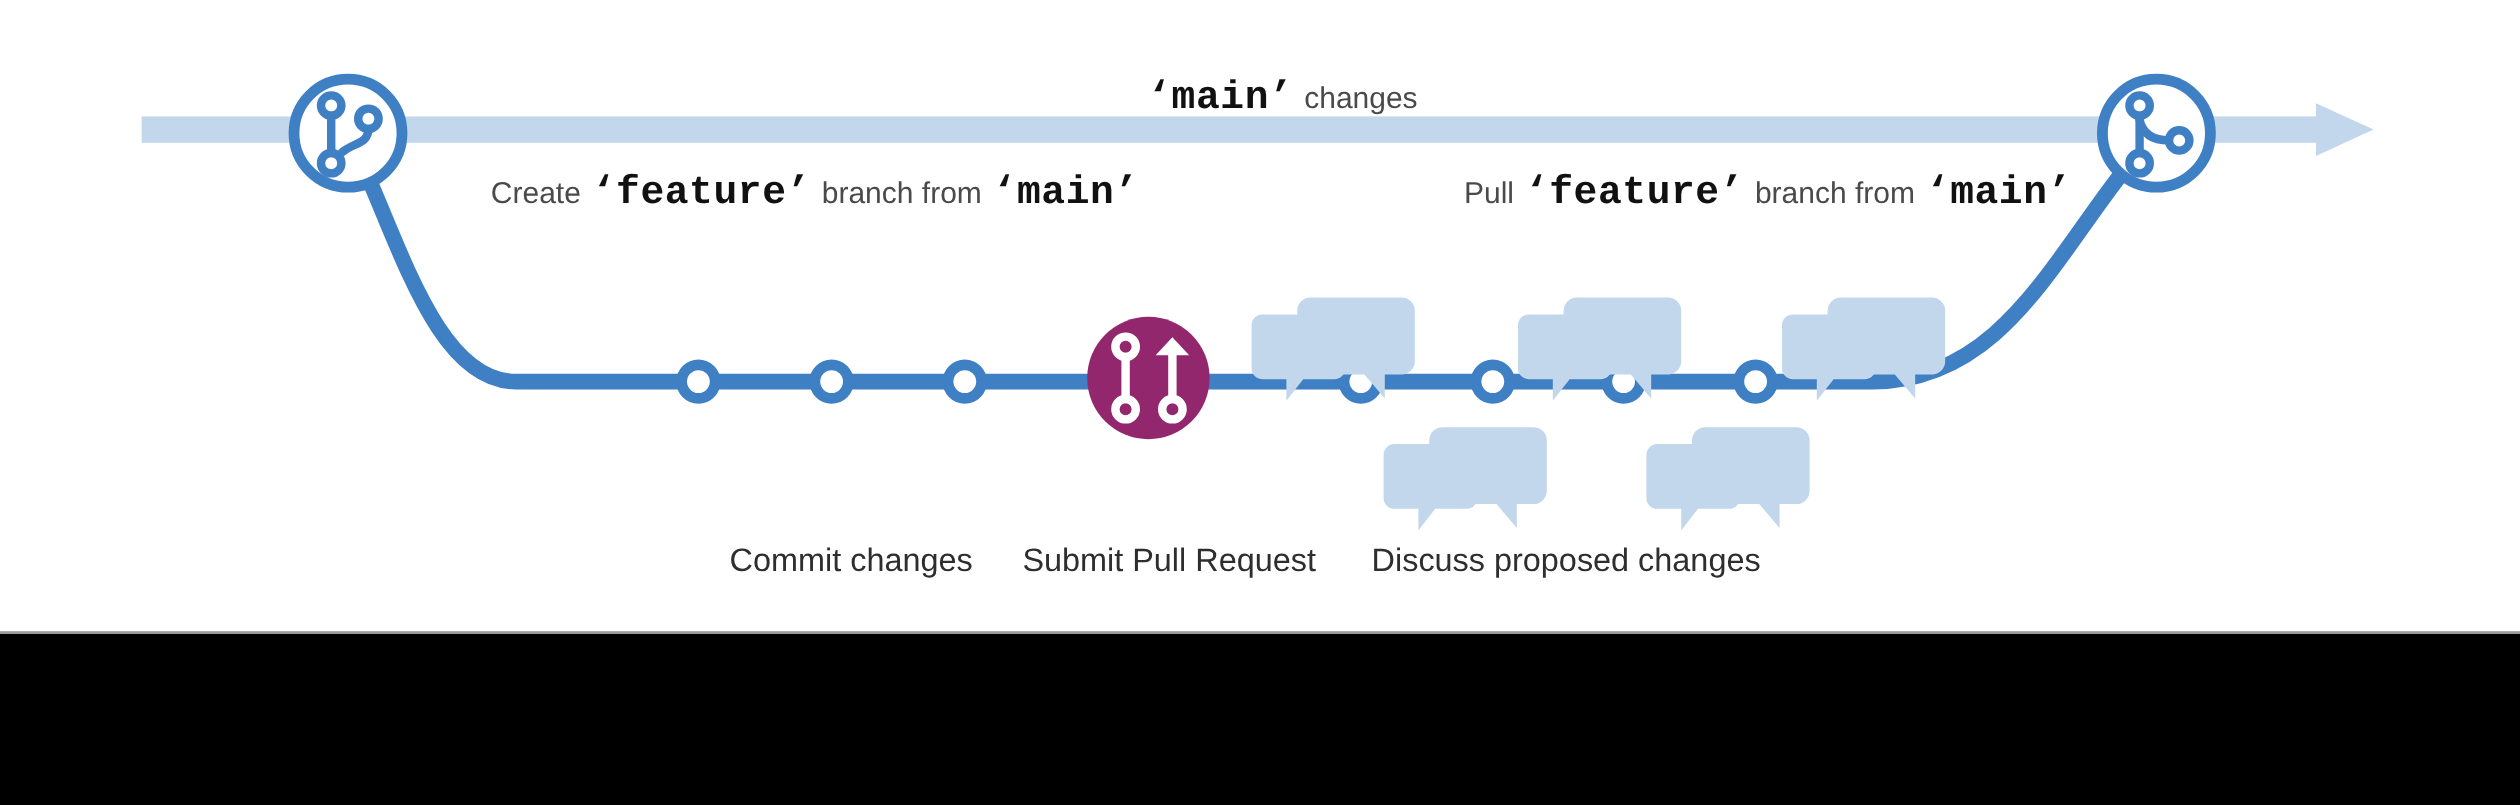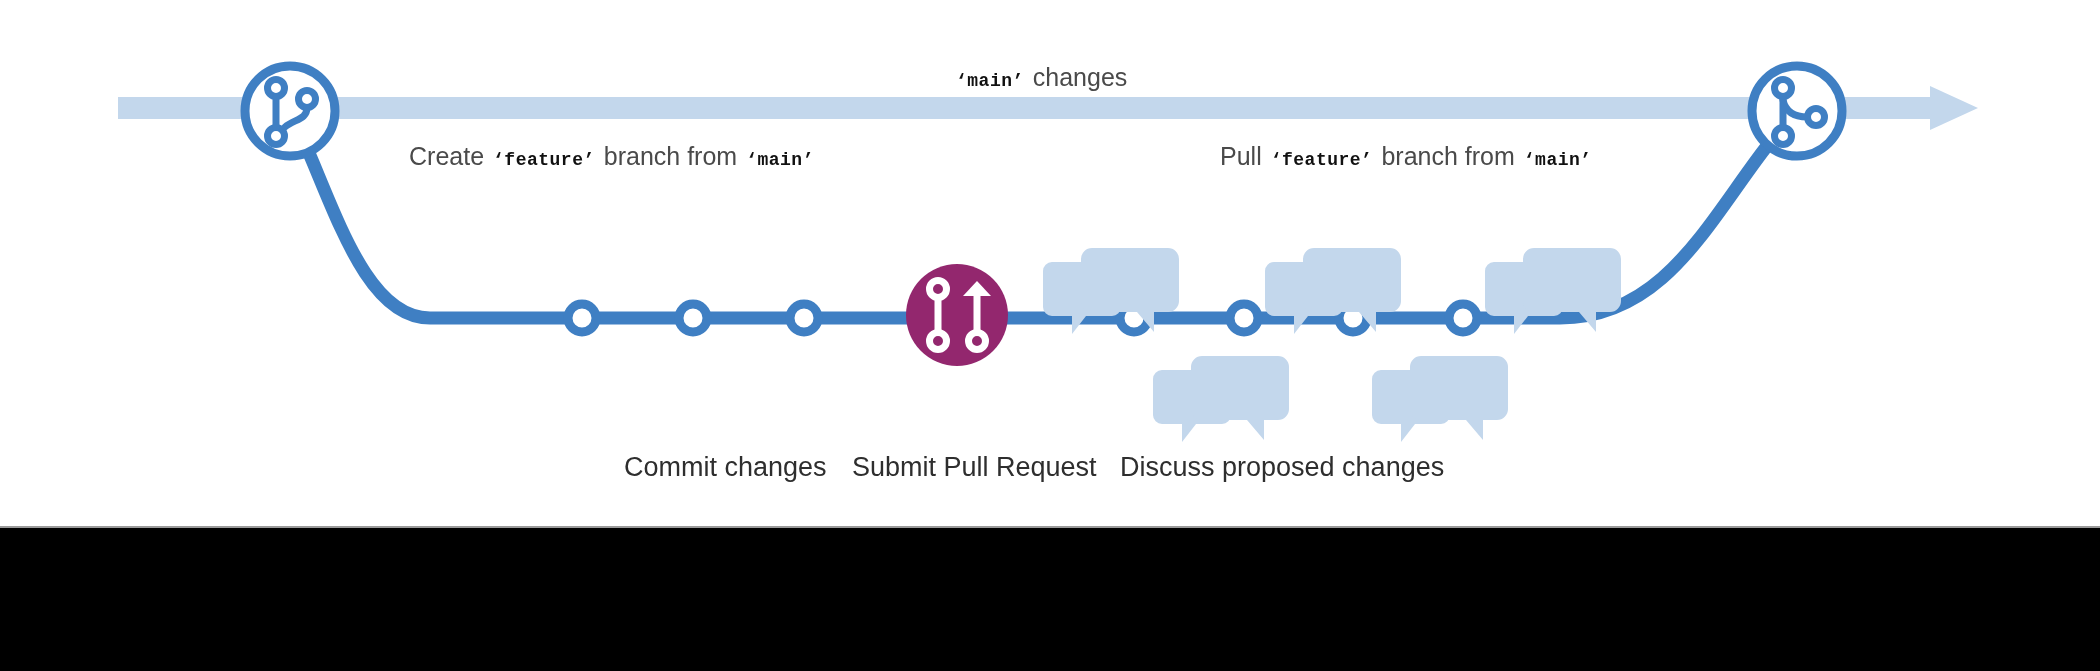--- a/index.html
+++ b/index.html
@@ -52,21 +52,21 @@
     color: #2b2b2b;
   }
   .lbl-sans {
     font-family: "Liberation Sans", sans-serif;
     font-size: 25px;
     color: #4a4a4a;
   }
   .mono {
     font-family: "Liberation Mono", monospace;
     font-weight: bold;
-    font-size: 18px;
+    font-size: 33px;
     color: #111111;
     letter-spacing: 0.5px;
   }
   .caption {
     font-family: "Liberation Sans", sans-serif;
     font-size: 27px;
     color: #2e2e2e;
   }
   .sp { display: inline-block; width: 9px; }
 </style>
@@ -180,21 +180,21 @@
     </div>
 
     <div class="lbl lbl-sans" style="left:385px; top:142px;margin-left:24px;">
       <span>Create</span><span class="sp"></span><span class="mono">‘feature’</span><span class="sp"></span><span>branch from</span><span class="sp"></span><span class="mono">‘main’</span>
     </div>
 
     <div class="lbl lbl-sans" style="left:1220px; top:142px;">
       <span>Pull</span><span class="sp"></span><span class="mono">‘feature’</span><span class="sp"></span><span>branch from</span><span class="sp"></span><span class="mono">‘main’</span>
     </div>
 
-    <div class="lbl caption" style="left:624px; top:452px;">Commit changes</div>
+    <div class="lbl caption" style="left:608px; top:452px;">Commit changes</div>
     <div class="lbl caption" style="left:852px; top:452px;">Submit Pull Request</div>
-    <div class="lbl caption" style="left:1120px; top:452px;text-align:center;">Discuss proposed changes</div>
+    <div class="lbl caption" style="left:1143px; top:452px;text-align:center;">Discuss proposed changes</div>
 
   </div>
 
   <div id="blackband"></div>
 
 </div>
 
 </body></html>

